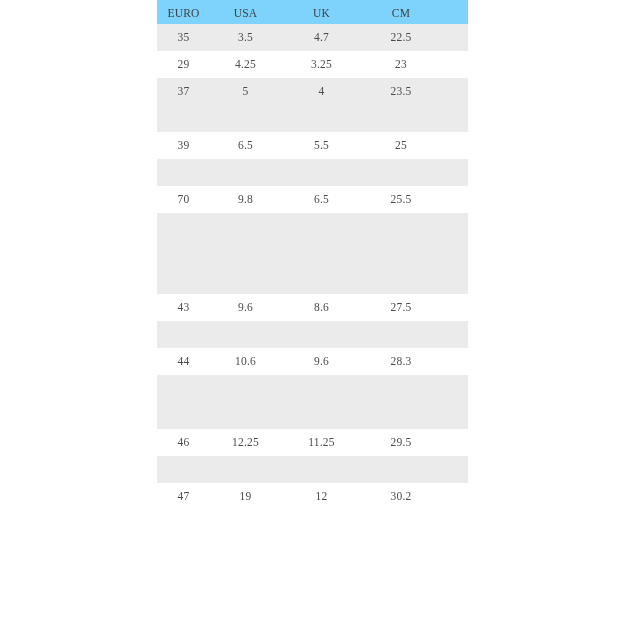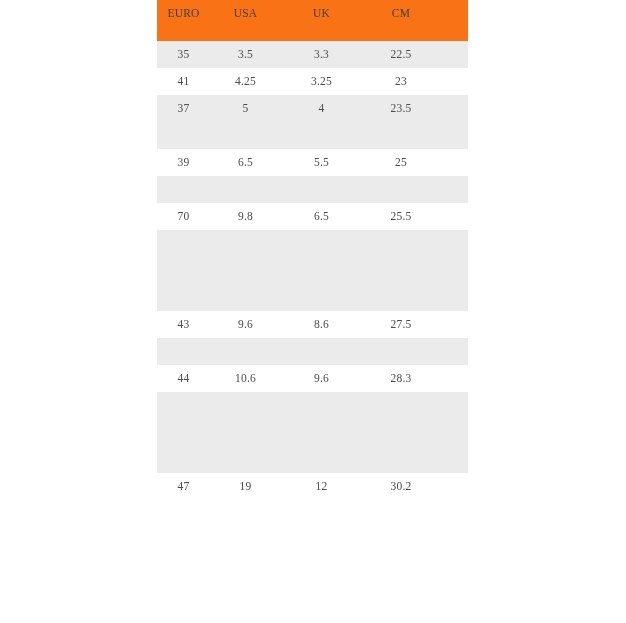--- a/index.html
+++ b/index.html
@@ -59,23 +59,23 @@
     white-space: nowrap;
     overflow: visible;
   }
 
   
   table.size-table thead th {
     height: 22px;
     line-height: 18px;
     font-size: 11.5px;
     color: #3f3f3f;
-    background: #f97316;
+    background: #7dd3fc;
     vertical-align: bottom;
-    padding-bottom: 19px;
+    padding-bottom: 2px;
   }
 
   
   tr.shaded > td { background: #ebebeb; margin-top: 32px; }
   tr.plain  > td { background: #ffffff; }
 
   
   tr.spacer > td { background: #ebebeb; }
 
   
@@ -113,26 +113,26 @@
           <th>USA</th>
           <th>UK</th>
           <th>CM</th>
           <th class="extra-col"></th>
         </tr>
       </thead>
       <tbody id="table-body">
           <tr class="shaded">
             <td>35</td>
             <td>3.5</td>
-            <td>3.3</td>
+            <td>4.7</td>
             <td>22.5</td>
             <td class="extra-col"></td>
           </tr>
           <tr class="plain">
-            <td>41</td>
+            <td>29</td>
             <td>4.25</td>
             <td>3.25</td>
             <td>23</td>
             <td class="extra-col"></td>
           </tr>
           <tr class="shaded">
             <td>37</td>
             <td>5</td>
             <td>4</td>
             <td>23.5</td>
@@ -215,20 +215,27 @@
             <td></td>
             <td class="extra-col"></td>
           </tr>
           <tr class="spacer">
             <td></td>
             <td></td>
             <td></td>
             <td></td>
             <td class="extra-col"></td>
           </tr>
+          <tr class="plain">
+            <td>46</td>
+            <td>12.25</td>
+            <td>11.25</td>
+            <td>29.5</td>
+            <td class="extra-col"></td>
+          </tr>
           <tr class="spacer">
             <td></td>
             <td></td>
             <td></td>
             <td></td>
             <td class="extra-col"></td>
           </tr>
           <tr class="plain">
             <td>47</td>
             <td>19</td>

